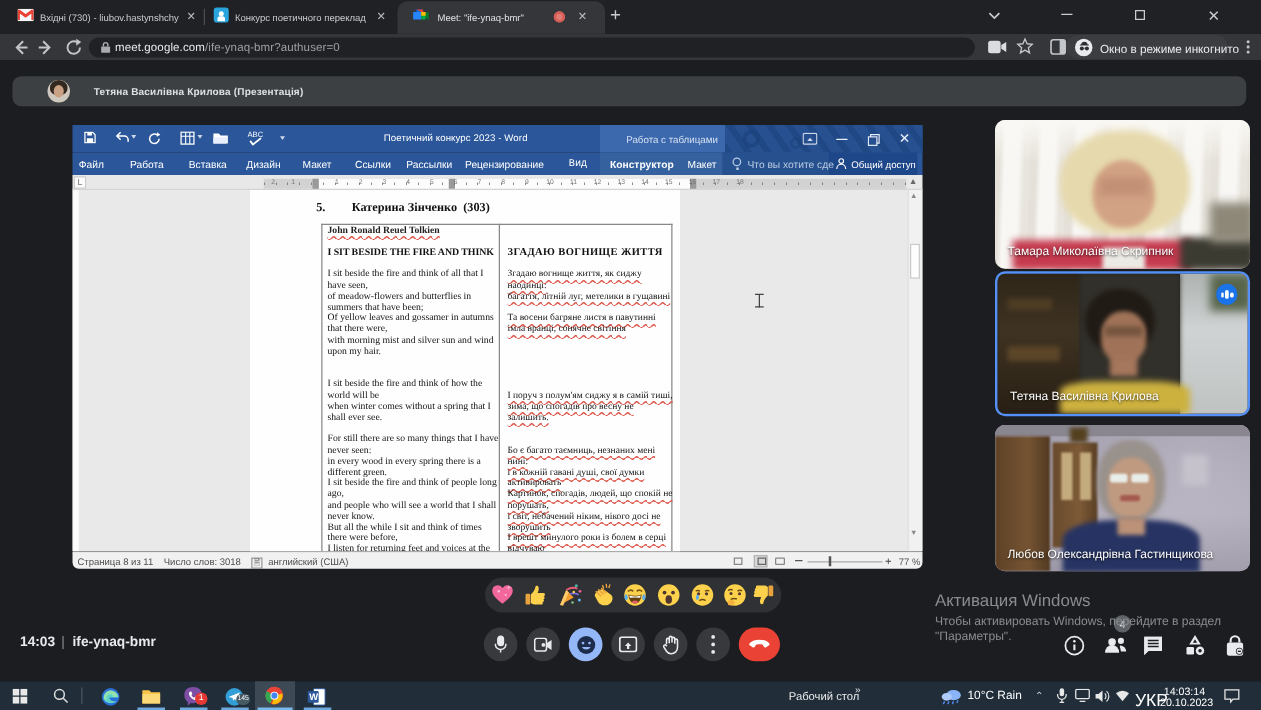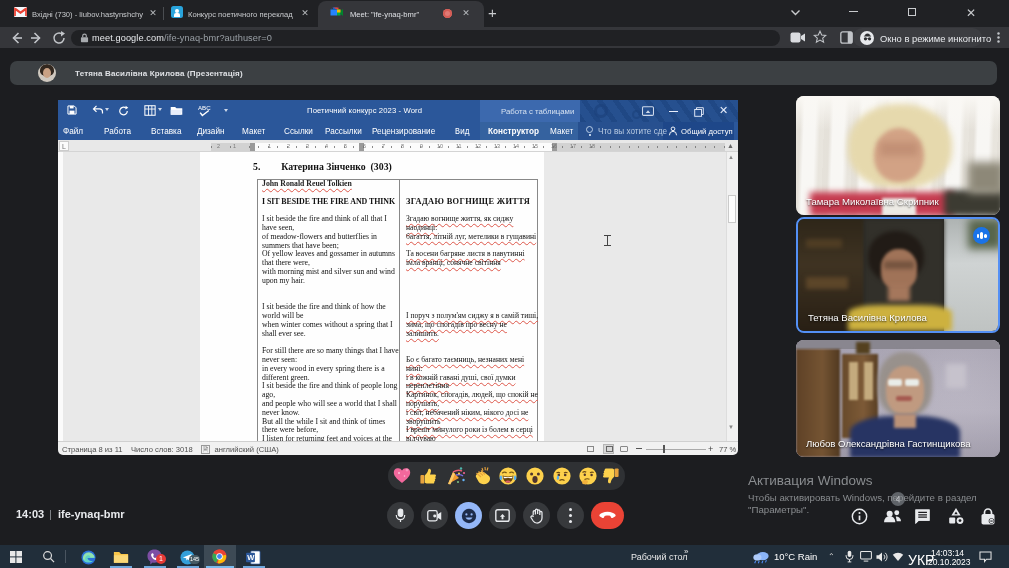--- a/index.html
+++ b/index.html
@@ -313,21 +313,21 @@
         <br>
         <br>
         <span class="uk">І поруч з полум'ям сиджу я в самій тиші,</span><br>
         <span class="uk">зима, що спогадів про весну не</span><br>
         <span class="uk">залишить.</span><br>
         <br>
         <br>
         <span class="uk">Бо є багато таємниць, незнаних мені</span><br>
         <span class="uk">нині:</span><br>
         <span class="uk">і в кожній гавані душі, свої думки</span><br>
-        <span class="uk">переплетіння</span><br>
+        <span class="uk">активировать</span><br>
         <span class="uk">Картинок, спогадів, людей, що спокій не</span><br>
         <span class="uk">порушать,</span><br>
         <span class="uk">і світ, небачений ніким, нікого досі не</span><br>
         <span class="uk">зворушить</span><br>
         <span class="uk">І врешт минулого роки із болем в серці</span><br>
         <span class="uk">відчуваю</span>
       </div>
 
       <div class="abs" style="left:549px; top:84px; width:1px; height:10px; background:#444;"></div>
       <div class="abs" style="left:546px; top:83px; width:7px; height:1px; background:#444;"></div>

